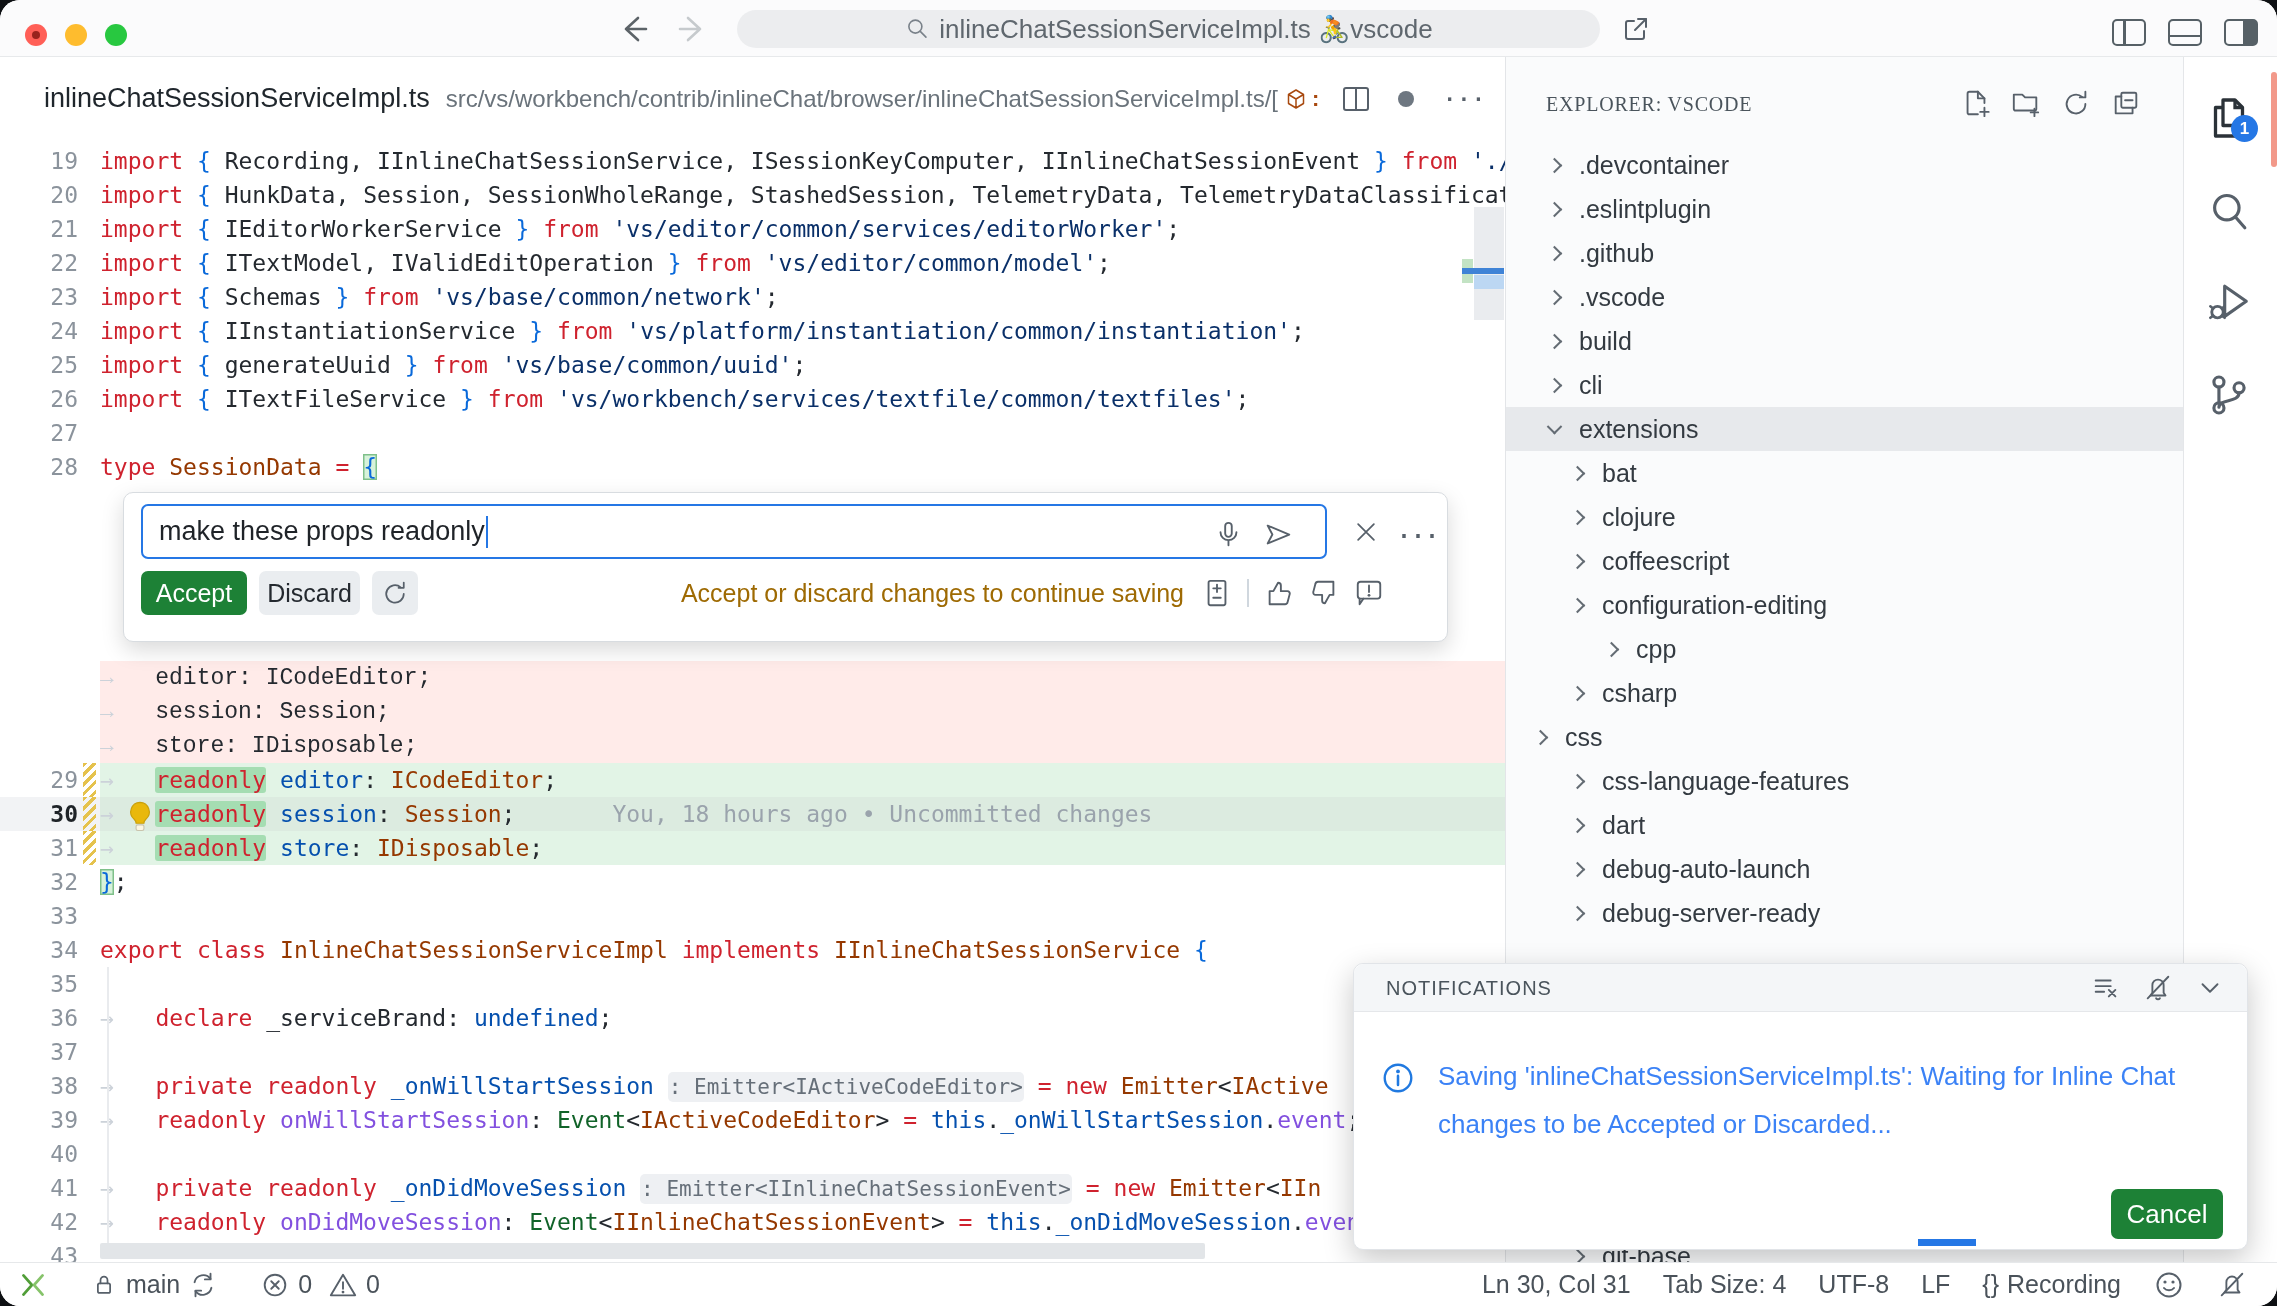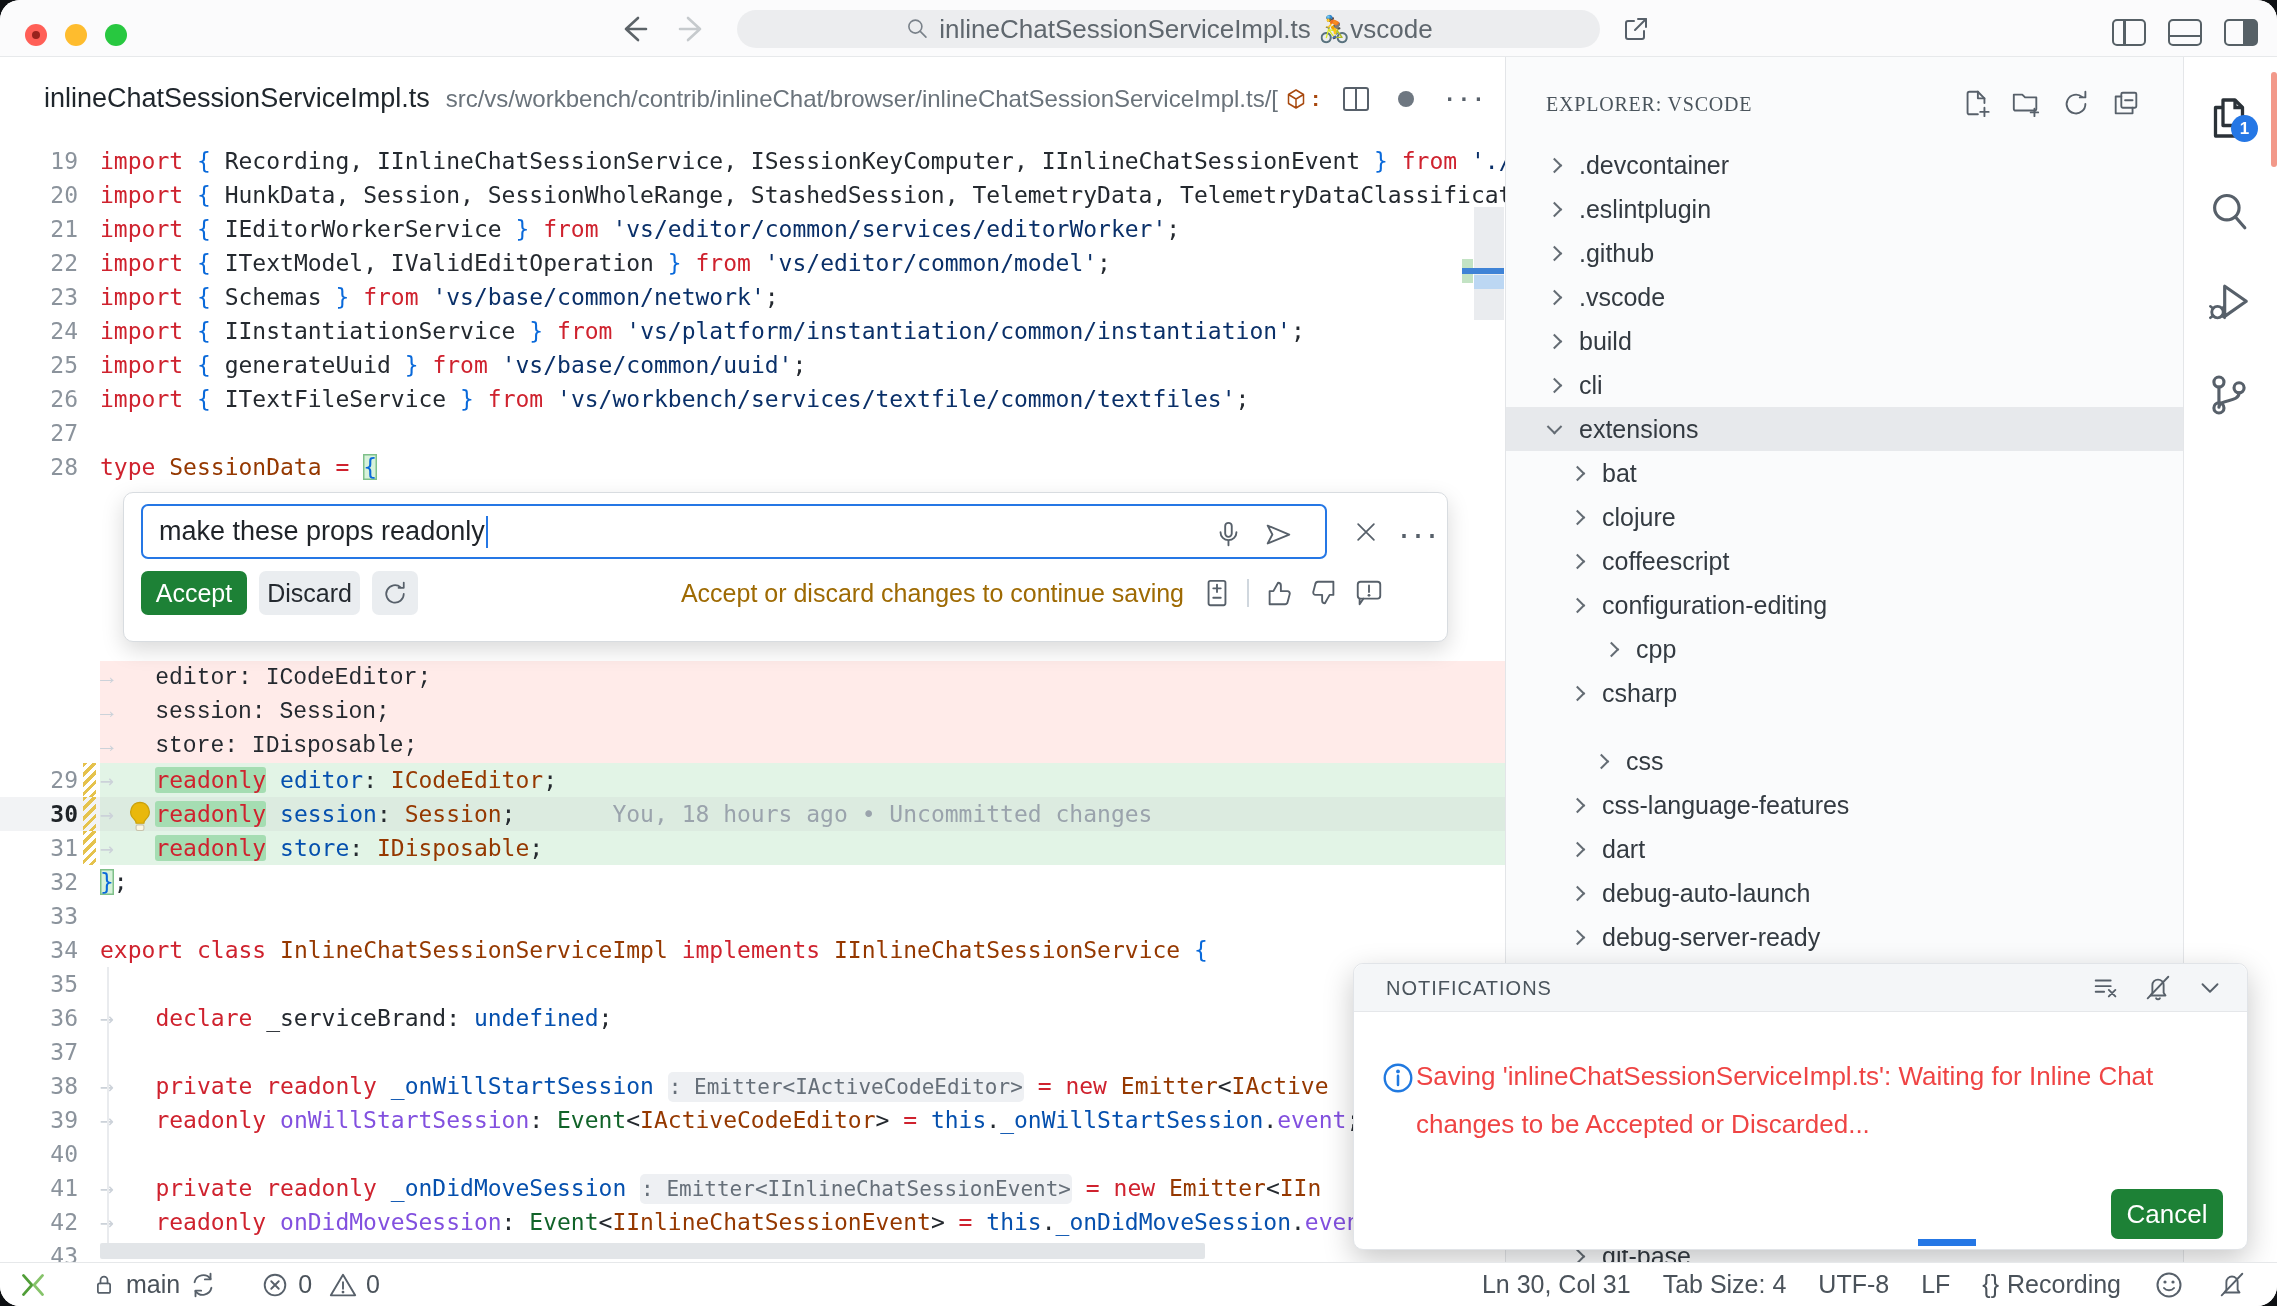--- a/index.html
+++ b/index.html
@@ -90,21 +90,21 @@
   .badge{position:absolute;left:28px;top:22px;width:27px;height:27px;border-radius:50%;background:var(--accent);
        color:#fff;font-size:17px;font-weight:bold;display:flex;align-items:center;justify-content:center;}
   .act-ind{position:absolute;right:0;top:15px;width:6px;height:95px;background:var(--salmon);border-radius:3px;}
   
   .notif{position:absolute;left:1353px;top:963px;width:895px;height:287px;background:#fff;border:1px solid #e1e4e8;
        border-radius:10px;box-shadow:0 10px 30px rgba(0,0,0,.22);z-index:40;}
   .notif-head{position:relative;height:48px;background:#f4f6f8;border-bottom:1px solid #e5e7ea;border-radius:10px 10px 0 0;}
   .notif-title{position:absolute;left:32px;top:0;line-height:48px;font-size:20px;letter-spacing:1px;color:#4a545c;}
   .notif-hicons{position:absolute;right:22px;top:9px;display:flex;gap:22px;}
   .notif-info{position:absolute;left:27px;top:97px;}
-  .notif-msg{position:absolute;left:62px;top:88px;width:812px;font-size:26px;line-height:48px;color:#ef4444;}
+  .notif-msg{position:absolute;left:84px;top:88px;width:812px;font-size:26px;line-height:48px;color:#3b82f6;}
   .btn-cancel{position:absolute;right:24px;top:225px;width:112px;height:50px;background:var(--green);color:#fff;
        border:none;border-radius:7px;font-size:26px;font-family:inherit;cursor:pointer;}
   .notif-progress{position:absolute;left:564px;bottom:3px;width:58px;height:7px;background:var(--accent);}
   
   .statusbar{position:absolute;left:0;top:1262px;width:100%;height:44px;background:#fff;border-top:1px solid #e6e8ea;
        z-index:50;display:flex;align-items:center;font-size:25px;color:#4a525a;}
   .sb-left{display:flex;align-items:center;gap:26px;padding-left:16px;}
   .sb-right{margin-left:auto;display:flex;align-items:center;gap:32px;padding-right:30px;}
   .sb-item{display:flex;align-items:center;gap:8px;}
 </style>
@@ -448,21 +448,21 @@
           <span>configuration-editing</span>
         </div>
         <div class="trow" style="padding-left: 100px;">
           <span class="chev"></span>
           <span>cpp</span>
         </div>
         <div class="trow" style="padding-left: 66px;">
           <span class="chev"></span>
           <span>csharp</span>
         </div>
-        <div class="trow" style="padding-left: 90px; margin-top: 24px;">
+        <div class="trow" style="padding-left: 29px;">
           <span class="chev"></span>
           <span>css</span>
         </div>
         <div class="trow" style="padding-left: 66px;">
           <span class="chev"></span>
           <span>css-language-features</span>
         </div>
         <div class="trow" style="padding-left: 66px;">
           <span class="chev"></span>
           <span>dart</span>

